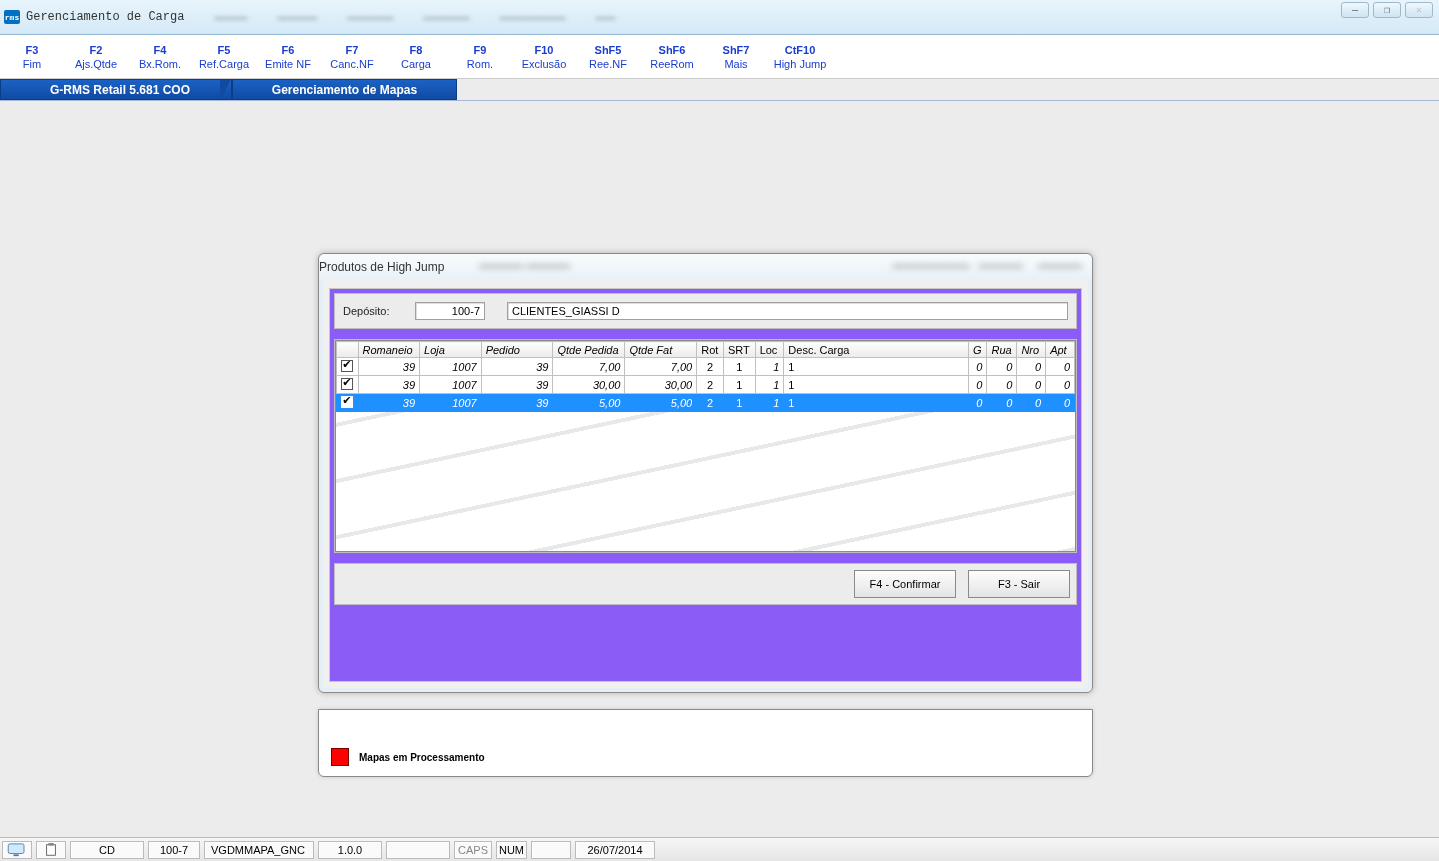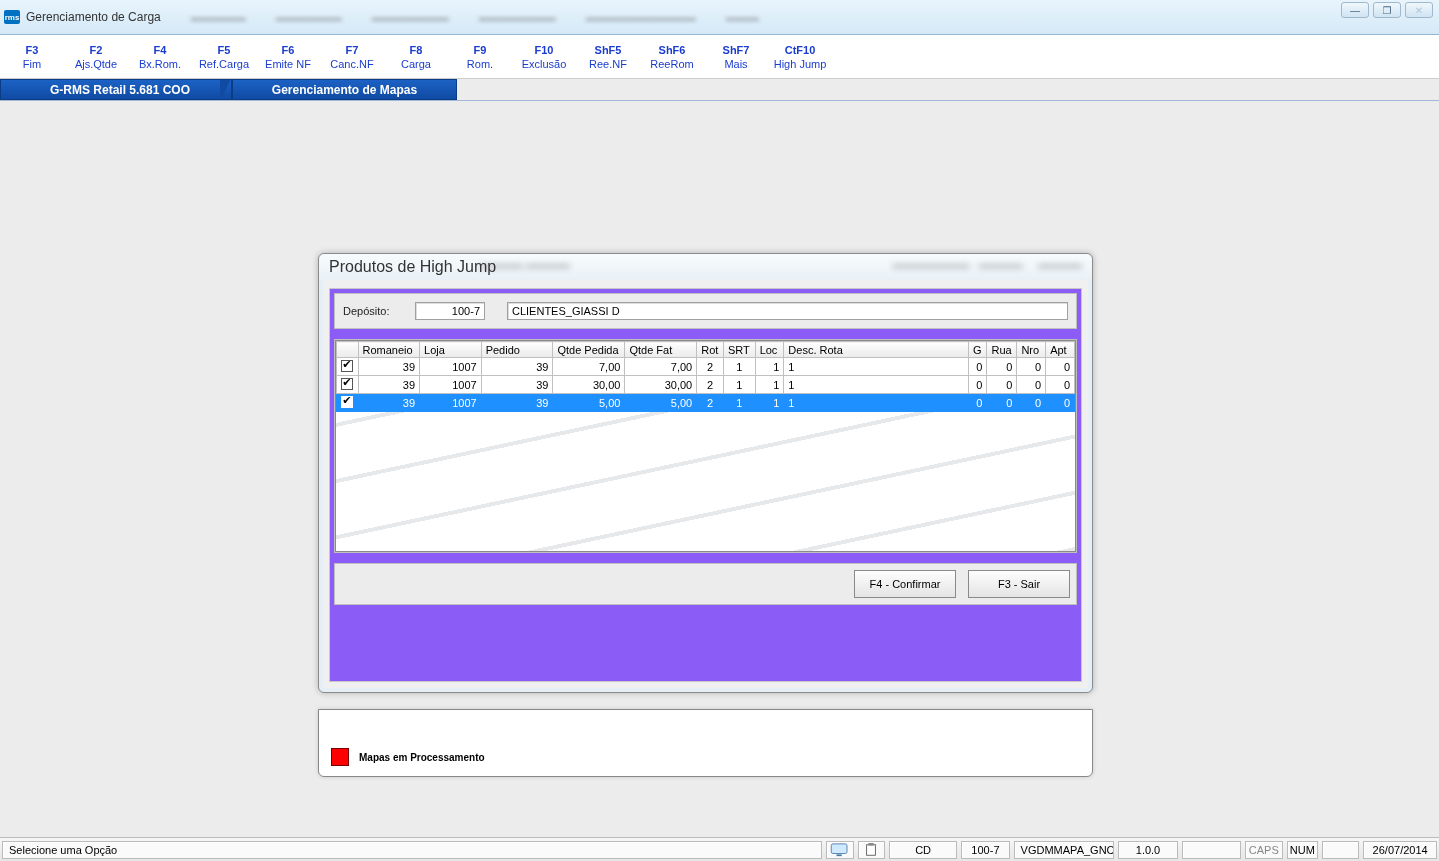--- a/index.html
+++ b/index.html
@@ -15,20 +15,21 @@
 
   
   .titlebar {
     height: 22px;
     background: linear-gradient(to bottom, #e8f4fc, #d4e9f7);
     border-bottom: 1px solid #96b7d1;
     display: flex;
     align-items: center;
     padding: 17px 4px;
     position: relative;
+    font-family: Liberation Mono, monospace;
   }
   .title-icon {
     width: 16px; height: 14px;
     background: #0070c0;
     color: #fff;
     font-size: 8px;
     font-weight: bold;
     display: inline-flex;
     align-items: center;
     justify-content: center;
@@ -107,22 +108,21 @@
     left: 318px; top: 152px;
     width: 775px; height: 440px;
     background: #f0f0f0;
     border: 1px solid #8b8b8b;
     border-radius: 6px;
     box-shadow: 0 0 6px rgba(0,0,0,0.25), inset 0 0 0 4px #e6eef6;
   }
   .dialog-title-row {
     height: 26px;
     display:flex; align-items:center;
-    padding-left: 10px;
-    font-size:16px; color:#333;
+    font-size:12px; color:#333;
     background: linear-gradient(#f7fbfd,#e9f1f7);
     border-radius: 6px 6px 0 0;
     text-align: center;
   }
   .dlg-blur {
     position:absolute; top:4px; left:160px; right:10px; height:30px;
     filter: blur(3px); opacity:0.35;
     display:flex; justify-content:space-between;
     font-size:11px; color:#333;
   }
@@ -184,21 +184,21 @@
     padding: 1px 4px;
     height:16px;
     white-space: nowrap;
     background:#fff;
   }
   table.grid th {
     background: linear-gradient(#fdfdfd,#ebebeb);
     font-weight: normal;
     text-align: left;
   }
-  .ta-r { text-align:right;}
+  .ta-r { text-align:right;font-style:italic;}
   .ta-c { text-align:center;}
   .chkcell { width:18px; text-align:center; padding:0;}
   .chkbox {
     width:12px;height:12px; display:inline-block;
     border:1px solid #555; background:#fff; position:relative;
     margin-top:1px;
   }
   .chkbox.checked::after{
     content:"✔"; position:absolute; top:-3px; left:0; font-size:11px; color:#000;
   }
@@ -380,21 +380,21 @@
               <tr>
                 <th class="c-chk chkcell"></th>
                 <th class="c-rom ta-r">Romaneio</th>
                 <th class="c-loja ta-r">Loja</th>
                 <th class="c-ped ta-r">Pedido</th>
                 <th class="c-qp ta-r">Qtde Pedida</th>
                 <th class="c-qf ta-r">Qtde Fat</th>
                 <th class="c-rot">Rot</th>
                 <th class="c-srt">SRT</th>
                 <th class="c-loc">Loc</th>
-                <th class="c-desc">Desc. Rota</th>
+                <th class="c-desc">Desc. Carga</th>
                 <th class="c-g ta-r">G</th>
                 <th class="c-rua ta-r">Rua</th>
                 <th class="c-nro ta-r">Nro</th>
                 <th class="c-apt ta-r">Apt</th>
               </tr>
             </thead>
             <tbody id="grid-body">
                 <tr>
                   <td class="chkcell"><span class="chkbox checked"></span></td>
                   <td class="ta-r">39</td>
@@ -458,21 +458,20 @@
   <div class="proc-panel">
     <div class="proc-row">
       <div class="red-sq"></div>
       <span class="proc-txt">Mapas em Processamento</span>
     </div>
   </div>
 
 </div>
 
 <div class="statusbar">
-  <div class="sb-cell sb-left">Selecione uma Opção</div>
   <div class="sb-cell sb-icon">
     <svg viewBox="0 0 24 16">
         <rect x="2" y="1" width="18" height="11" rx="2" fill="#cfeaff" stroke="#4a7aa8"></rect>
         <rect x="8" y="13" width="6" height="2" fill="#4a7aa8"></rect>
       </svg>
   </div>
   <div class="sb-cell sb-icon">
     <svg viewBox="0 0 16 16">
         <rect x="3" y="2" width="10" height="12" fill="#fff" stroke="#555"></rect>
         <rect x="5" y="0" width="6" height="3" fill="#888"></rect>

